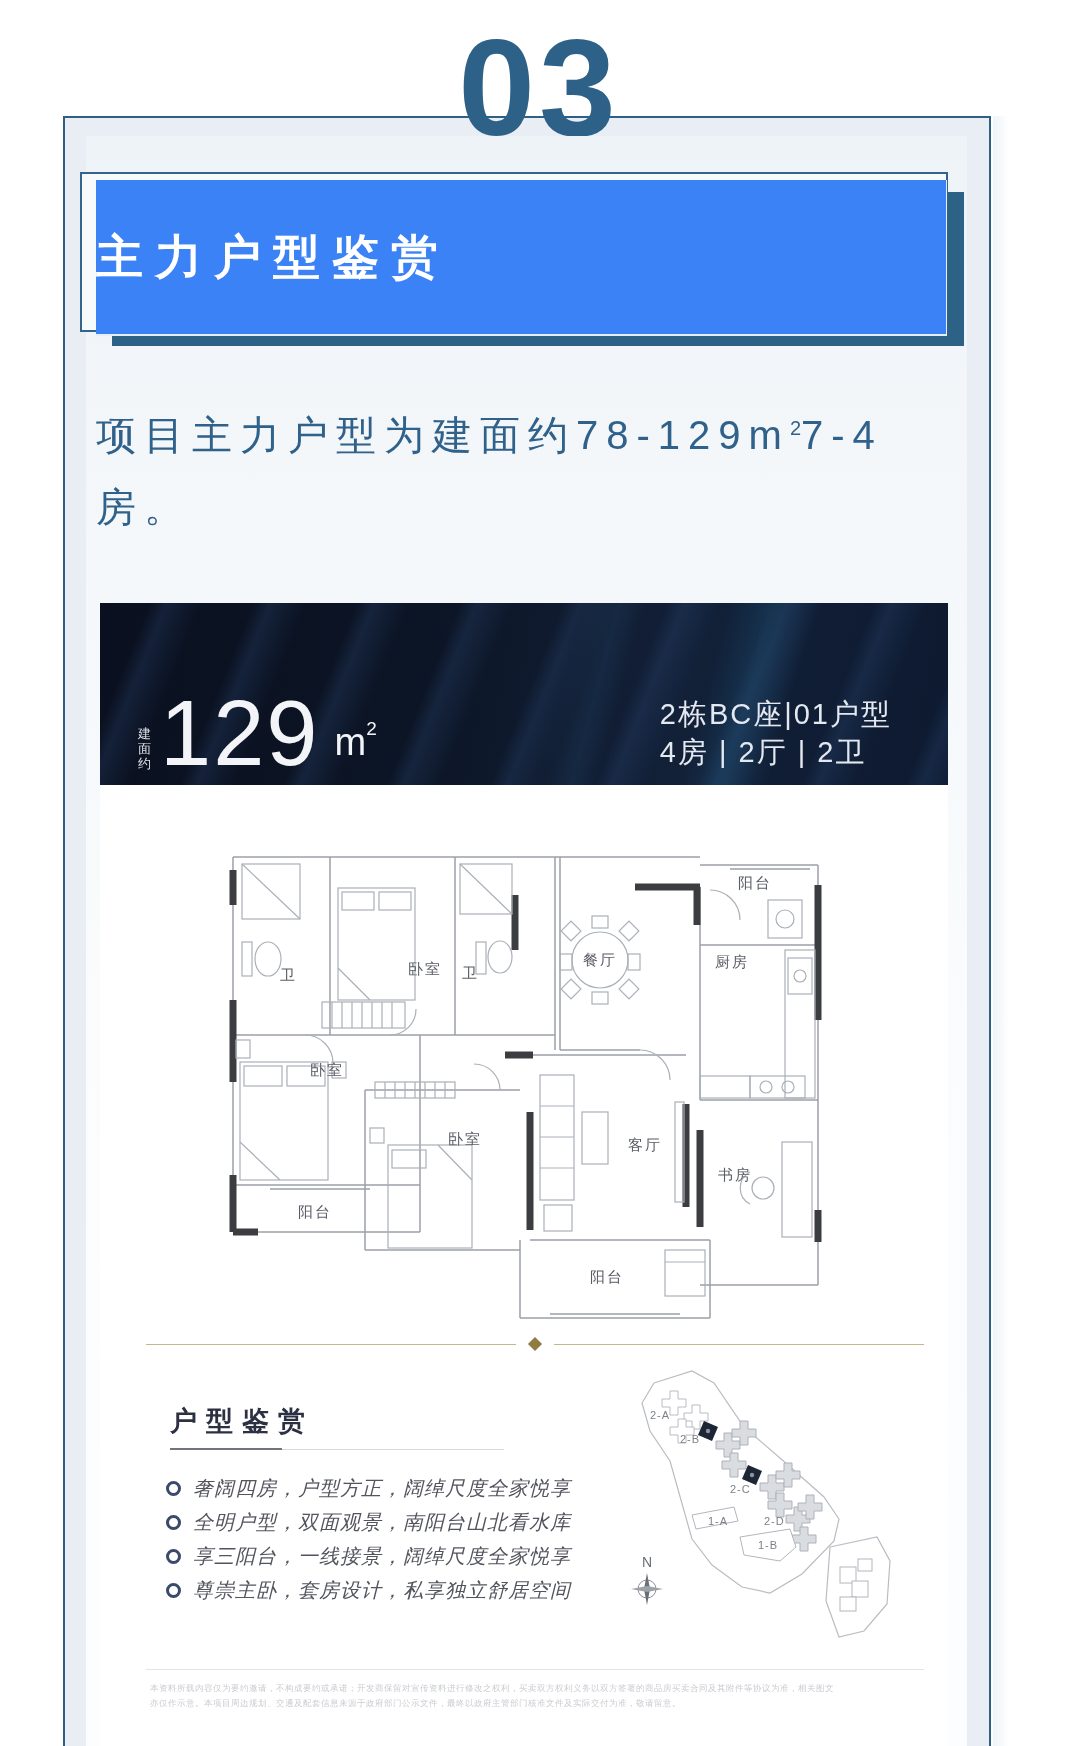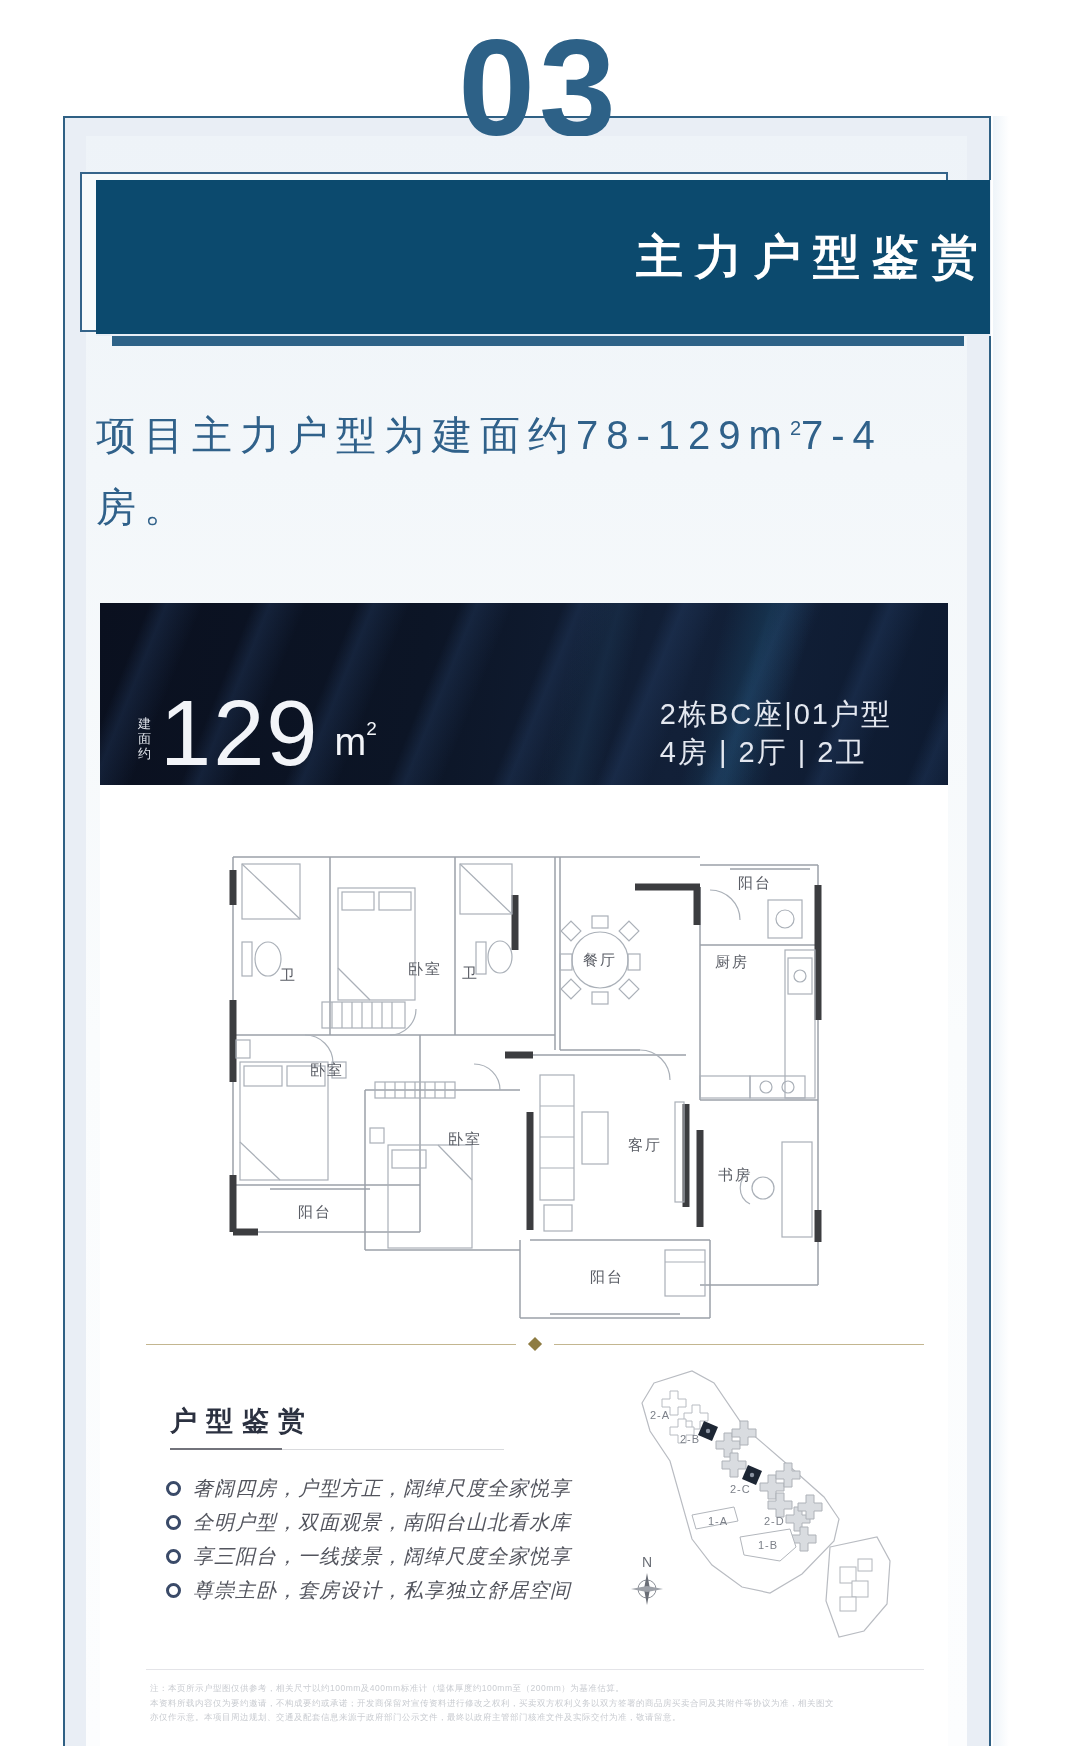--- a/index.html
+++ b/index.html
@@ -18,43 +18,43 @@
     background:linear-gradient(90deg,#eef4f9,#ffffff);z-index:0;}
 
   
   .panel{position:absolute;left:86px;top:136px;width:881px;height:1610px;z-index:2;
     background:linear-gradient(180deg,#eef3f8 0px,#f3f7fa 330px,#fafcfd 900px,#fcfdfe 100%);}
 
   
   .tb-outline{position:absolute;left:80px;top:172px;width:864px;height:156px;z-index:3;
     background:#f7fafb;border:2px solid #35648a;}
   .tb-shadow{position:absolute;left:112px;top:192px;width:852px;height:154px;background:#2d6287;z-index:3;}
-  .tb-main{position:absolute;left:96px;top:180px;width:850px;height:154px;background:#0c4a6e;z-index:4;
+  .tb-main{position:absolute;left:96px;top:180px;width:850px;height:154px;background:#3b82f6;z-index:4;
     border-bottom:2px solid #e8eef5;border-right:1px solid #e8eef5;
-    display:flex;align-items:center;justify-content:flex-end;padding-left:44px;}
+    display:flex;align-items:center;justify-content:flex-start;}
   .tb-main span{color:#ffffff;font-size:47px;font-weight:bold;letter-spacing:12px;}
 
   
   .intro{position:absolute;left:96px;top:392px;width:860px;z-index:4;color:#30618a;
     font-size:40px;line-height:72px;letter-spacing:8px;}
   .intro sup{font-size:20px;letter-spacing:0;}
 
   
   .card{position:absolute;left:100px;top:603px;width:848px;height:1143px;background:#ffffff;
     z-index:4;overflow:hidden;}
 
   
   .unit-banner{position:absolute;left:0;top:0;width:848px;height:182px;overflow:hidden;
     background:
       linear-gradient(105deg,rgba(0,0,0,0) 0 54%,rgba(46,92,132,.20) 58%,rgba(0,0,0,0) 61%,
         rgba(0,0,0,0) 70%,rgba(38,110,150,.25) 75%,rgba(0,0,0,0) 80%),
       repeating-linear-gradient(112deg,rgba(25,45,85,0) 0 46px,rgba(45,75,120,.28) 62px,rgba(15,28,55,0) 96px),
       linear-gradient(100deg,#0a101f 0%,#0c1526 38%,#122038 68%,#0d1a30 100%);}
   .ub-left{position:absolute;left:38px;bottom:14px;display:flex;align-items:flex-end;color:#f2f4f8;}
-  .ub-area-label{width:16px;font-size:13px;line-height:15px;margin-right:6px;margin-bottom:10px;
+  .ub-area-label{width:16px;font-size:13px;line-height:15px;margin-right:6px;
     word-break:break-all;color:#dfe3ea;}
   .ub-area-value{font-size:92px;line-height:76px;font-weight:normal;letter-spacing:2px;}
   .ub-unit{font-size:38px;line-height:53px;margin-left:15px;margin-bottom:2px;}
   .ub-unit sup{font-size:19px;vertical-align:20px;}
   .ub-right{position:absolute;right:56px;bottom:14px;text-align:left;color:#e4e8f0;
     font-size:29px;line-height:38px;letter-spacing:2px;}
 
   
   .plan{position:absolute;left:110px;top:247px;}
   .plan text{font-size:15px;fill:#595c64;letter-spacing:2px;}
@@ -345,19 +345,18 @@
       <g>
         <text class="north" x="50" y="198">N</text>
         <circle cx="55" cy="220" r="9" stroke="#8b8f96" stroke-width="1" fill="none"></circle>
         <polygon points="55,204 58,220 55,236 52,220" fill="#6a6e76"></polygon>
         <polygon points="39,220 55,217 71,220 55,223" fill="#9da1a8"></polygon>
       </g>
     </svg>
 
     <div class="disc-line"></div>
     <div class="disclaimer">
-      <div>注：本页所示户型图仅供参考，相关尺寸以约100mm及400mm标准计（墙体厚度约100mm至（200mm）为基准估算。</div>
       <div>本资料所载内容仅为要约邀请，不构成要约或承诺；开发商保留对宣传资料进行修改之权利，买卖双方权利义务以双方签署的商品房买卖合同及其附件等协议为准，相关图文</div>
       <div>亦仅作示意。本项目周边规划、交通及配套信息来源于政府部门公示文件，最终以政府主管部门核准文件及实际交付为准，敬请留意。</div>
     </div>
 
   </div>
 </div>
 
 </body></html>

